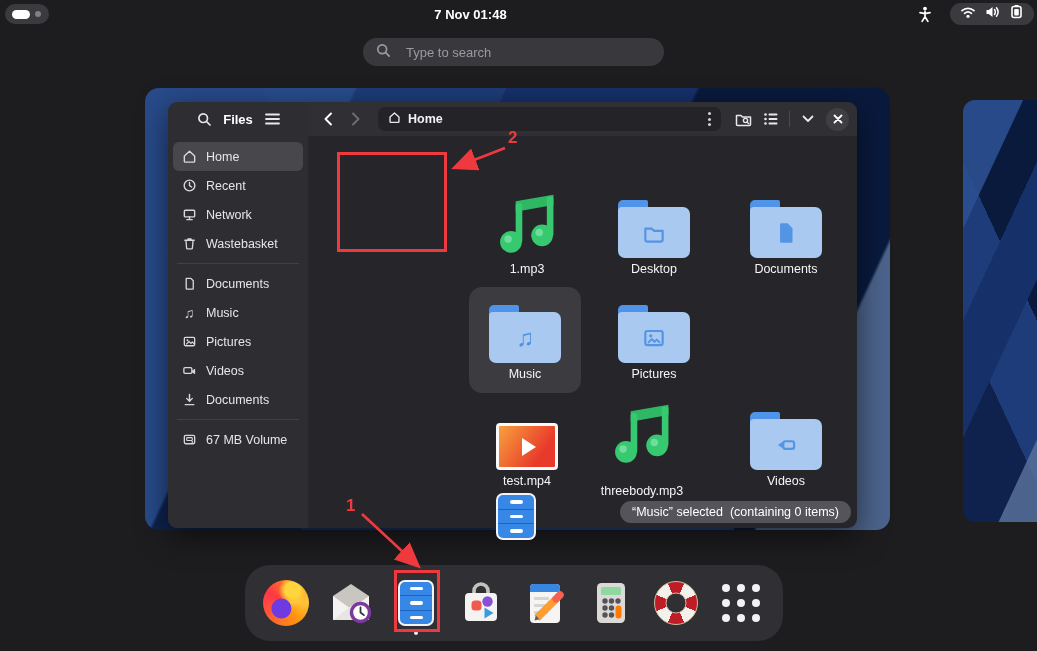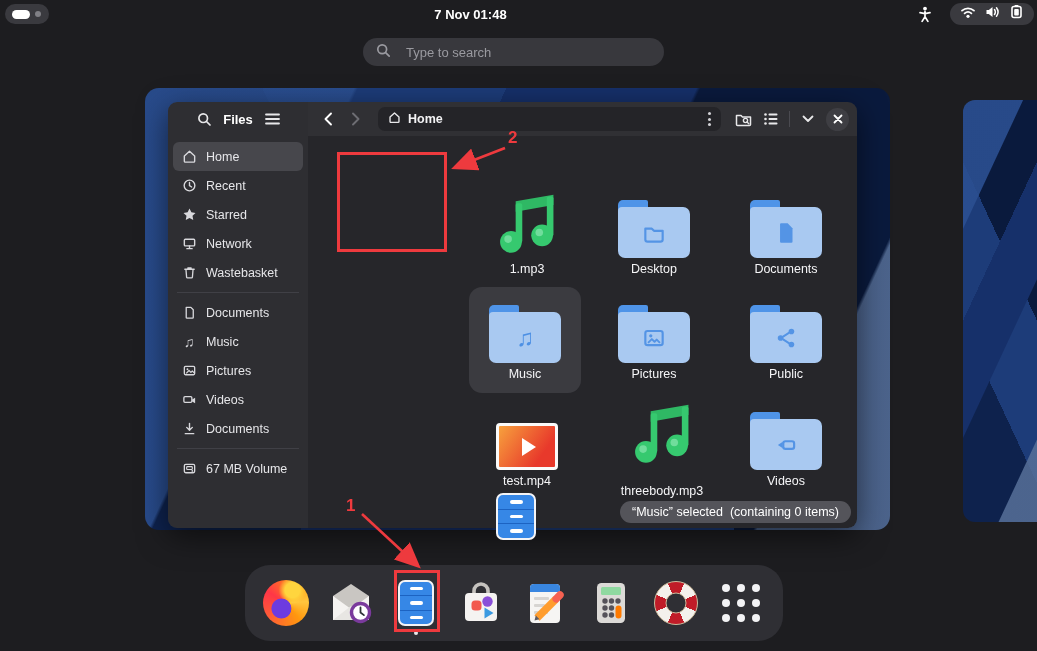--- a/index.html
+++ b/index.html
@@ -248,28 +248,20 @@
           <svg width="15" height="15" viewBox="0 0 16 16">
             <circle cx="8" cy="8" r="5.7" stroke="#d8d8dc" stroke-width="1.5" fill="none"></circle>
             <path d="M8 4.8v3.4l2.3 1.4" stroke="#d8d8dc" stroke-width="1.5" fill="none" stroke-linecap="round"></path>
           </svg>
         </span>
       <span>Recent</span>
     </div>
     <div class="srow">
       <span class="sicon">
           <svg width="15" height="15" viewBox="0 0 16 16">
-            <path d="M8 1.6l2 4.1 4.4.6-3.2 3.1.8 4.4L8 11.7l-4 2.1.8-4.4L1.6 6.3 6 5.7z" fill="#d8d8dc"></path>
-          </svg>
-        </span>
-      <span>Starred</span>
-    </div>
-    <div class="srow">
-      <span class="sicon">
-          <svg width="15" height="15" viewBox="0 0 16 16">
             <rect x="2.5" y="3.5" width="11" height="7" rx="1" stroke="#d8d8dc" stroke-width="1.5" fill="none"></rect>
             <path d="M8 10.5v2.5M5.2 13.5h5.6" stroke="#d8d8dc" stroke-width="1.5" stroke-linecap="round"></path>
           </svg>
         </span>
       <span>Network</span>
     </div>
     <div class="srow">
       <span class="sicon">
           <svg width="15" height="15" viewBox="0 0 16 16">
             <path d="M3 4.5h10M6.3 4.5V3h3.4v1.5M4.2 4.5l.7 8.4a1 1 0 0 0 1 .9h4.2a1 1 0 0 0 1-.9l.7-8.4" stroke="#d8d8dc" stroke-width="1.4" fill="none" stroke-linecap="round" stroke-linejoin="round"></path>
@@ -393,46 +385,30 @@
               <svg class="emblem" width="26" height="26" viewBox="0 0 24 24">
                 <rect x="4" y="5.5" width="16" height="13" rx="2" stroke="#4d90e4" stroke-width="2" fill="none"></rect>
                 <circle cx="9" cy="10" r="1.5" fill="#4d90e4"></circle>
                 <path d="M6.5 16.5l3.5-3.5 2.5 2.5 2-2 3 3" stroke="#4d90e4" stroke-width="1.8" fill="none" stroke-linejoin="round"></path>
               </svg>
             </div>
           </div>
         </div>
       <div class="tlabel">Pictures</div>
     </div>
-    <div class="tile" style="left:422px;top:151px;">
-      <div class="ticon">
-          <div class="folder">
-            <div class="ftab"></div>
-            <div class="fbody">
-              <svg class="emblem" width="26" height="26" viewBox="0 0 24 24">
-                <circle cx="7" cy="12" r="2.6" fill="#4d90e4"></circle>
-                <circle cx="17" cy="6" r="2.6" fill="#4d90e4"></circle>
-                <circle cx="17" cy="18" r="2.6" fill="#4d90e4"></circle>
-                <path d="M9 11l6-4M9 13l6 4" stroke="#4d90e4" stroke-width="1.8"></path>
-              </svg>
-            </div>
-          </div>
-        </div>
-      <div class="tlabel">Public</div>
-    </div>
 
     <div class="tile" style="left:163px;top:258px;">
       <div class="ticon">
           <div class="vthumb">
             <div class="vplay"></div>
           </div>
         </div>
       <div class="tlabel">test.mp4</div>
     </div>
-    <div class="tile" style="left:298px;top:258px;gap:12px;">
+    <div class="tile" style="left:278px;top:258px;gap:12px;">
       <div class="ticon note">
         <svg width="68" height="68" viewBox="0 0 72 72">
             <path d="M24 12 L64 5 V16 L24 23 Z" fill="#2fb864"></path>
             <rect x="24" y="14" width="7" height="42" rx="2" fill="#36c96f"></rect>
             <rect x="57" y="7" width="7" height="42" rx="2" fill="#36c96f"></rect>
             <circle cx="19" cy="55" r="11.5" fill="#36c96f"></circle>
             <circle cx="52" cy="48" r="11.5" fill="#36c96f"></circle>
             <circle cx="16" cy="52" r="4" fill="#7fe2a8" opacity=".8"></circle>
             <circle cx="49" cy="45" r="4" fill="#7fe2a8" opacity=".8"></circle>
           </svg>

